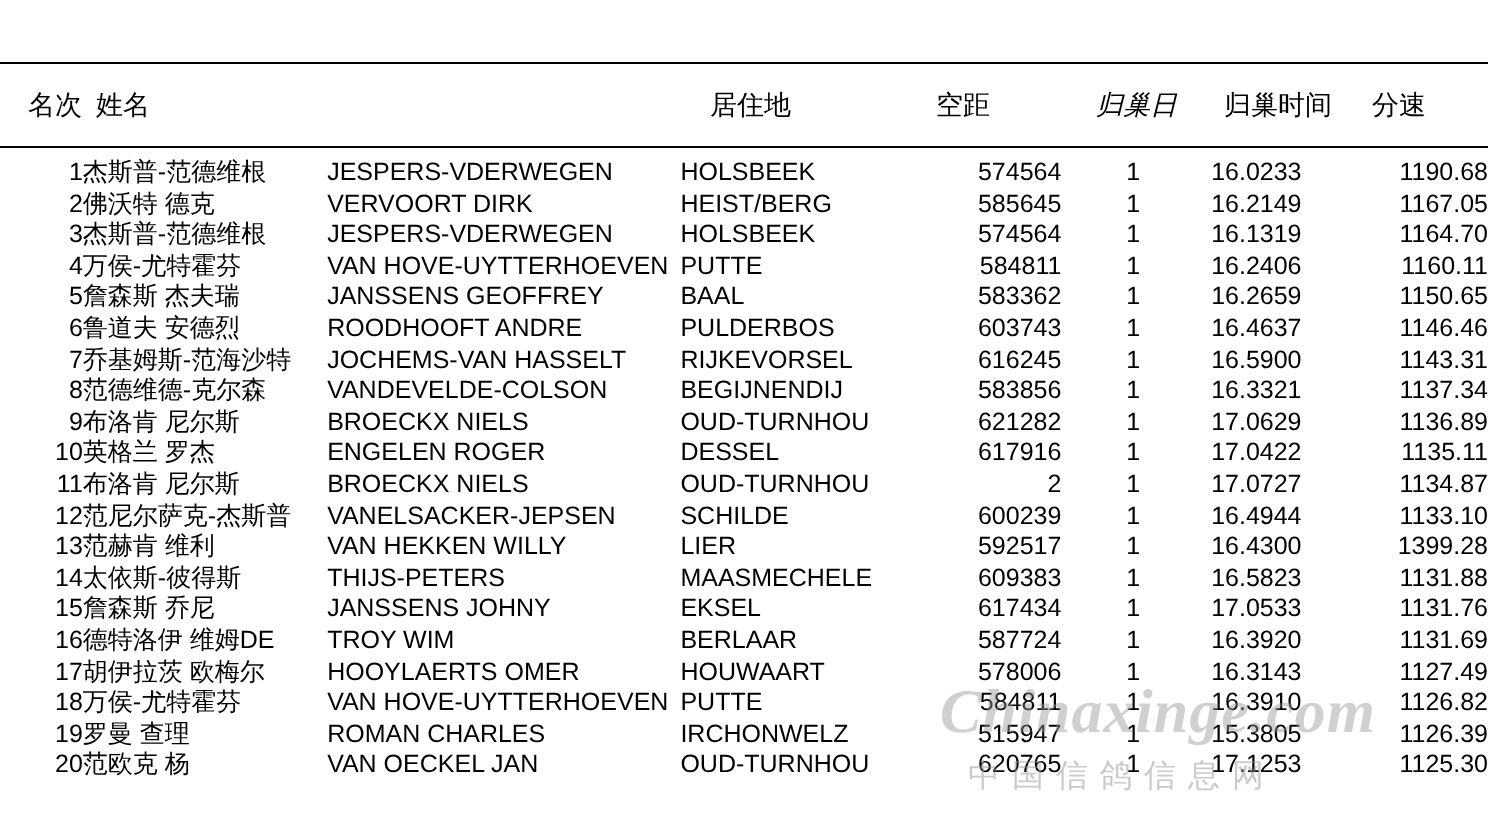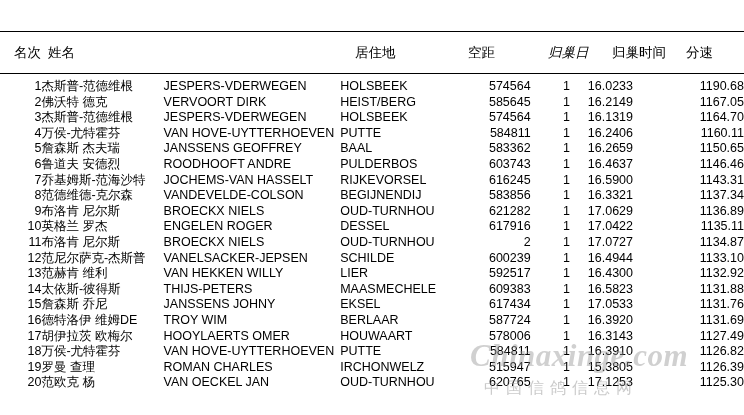--- a/index.html
+++ b/index.html
@@ -119,21 +119,21 @@
     padding-right: 4px;
   }
   td.c-days {
     width: 38px;
     text-align: right;
     font-family: "Liberation Mono", monospace;
     padding-right: 4px;
   }
   td.c-time {
     width: 78px;
-    text-align: center;
+    text-align: right;
     font-family: "Liberation Mono", monospace;
     padding-left: 6px;
   }
   td.c-speed {
     width: 90px;
     text-align: right;
     font-family: "Liberation Mono", monospace;
     padding-right: 8px;
   }
 
@@ -310,21 +310,21 @@
           <td class="c-speed">1133.10</td>
         </tr>
         <tr>
           <td class="c-rank">13</td>
           <td class="c-owner">范赫肯 维利</td>
           <td class="c-latin">VAN HEKKEN WILLY</td>
           <td class="c-city">LIER</td>
           <td class="c-dist">592517</td>
           <td class="c-days">1</td>
           <td class="c-time">16.4300</td>
-          <td class="c-speed">1132.92</td>
+          <td class="c-speed">1399.28</td>
         </tr>
         <tr>
           <td class="c-rank">14</td>
           <td class="c-owner">太依斯-彼得斯</td>
           <td class="c-latin">THIJS-PETERS</td>
           <td class="c-city">MAASMECHELE</td>
           <td class="c-dist">609383</td>
           <td class="c-days">1</td>
           <td class="c-time">16.5823</td>
           <td class="c-speed">1131.88</td>

